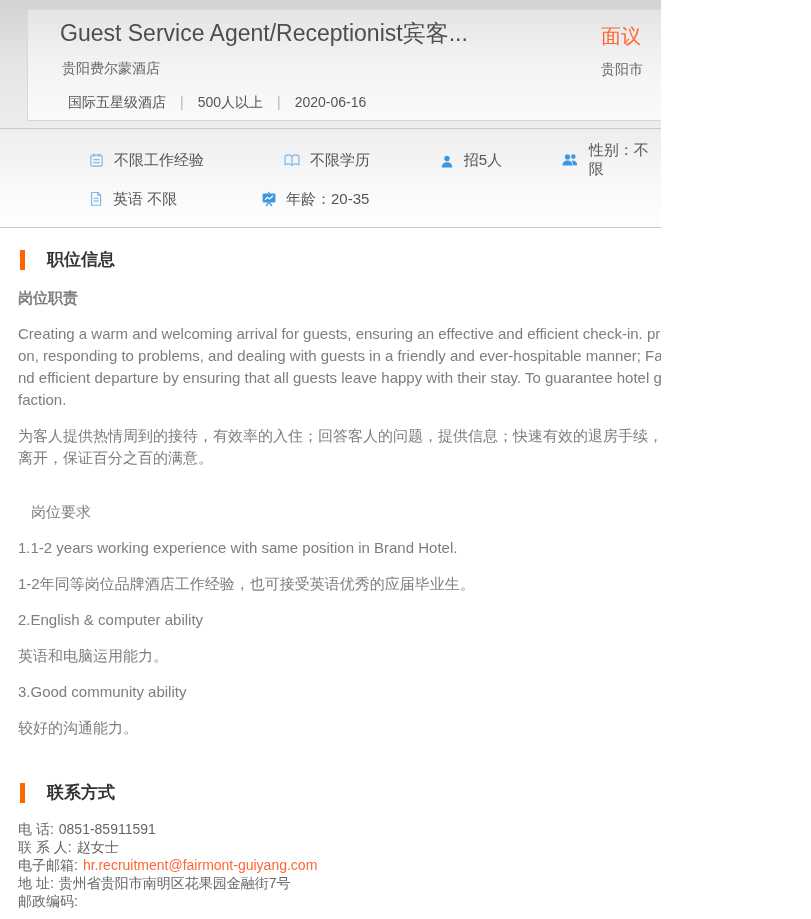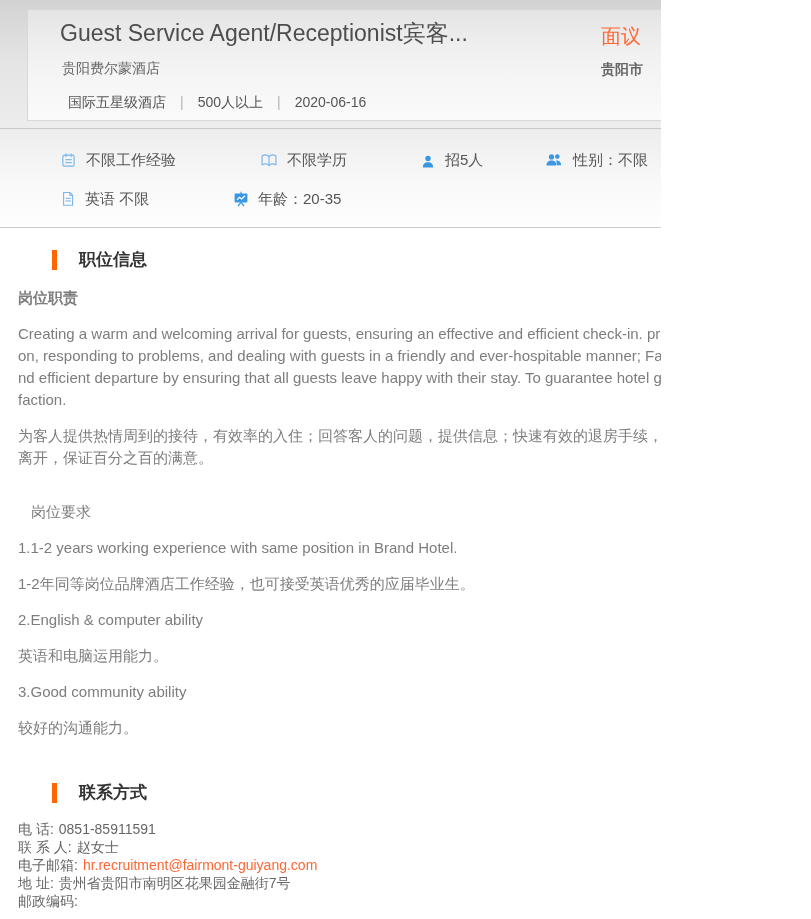--- a/index.html
+++ b/index.html
@@ -22,40 +22,40 @@
     border:1px solid #d8d8d8;
     background:linear-gradient(to bottom, rgba(255,255,255,0.35), rgba(255,255,255,0.75));
   }
   .job-title {
     position:absolute; left:32px; top:8px; margin:0;
     font-size:23px; font-weight:400; color:#4d4d4d;
     max-width:530px; white-space:nowrap; overflow:hidden;
   }
   .salary { position:absolute; left:573px; top:13px; font-size:20px; color:#ff6633; }
   .company { position:absolute; left:34px; top:50px; font-size:14px; color:#666; }
-  .city { position:absolute; left:573px; top:51px; font-size:14px; color:#666;font-weight:bold; }
+  .city { position:absolute; left:573px; top:51px; font-size:14px; color:#666; }
   .tags { position:absolute; left:40px; top:84px; font-size:14px; color:#555; }
   .tags .sep { color:#b5b5b5; margin:0 14px; }
 
   
-  .meta-band { height:98px; padding:19px 0 0 32px;margin-left:28px; }
+  .meta-band { height:98px; padding:19px 0 0 88px; }
   .meta-row { display:flex; align-items:center; height:24px; margin-bottom:15px; font-size:15px; color:#555; }
   .meta-item { display:flex; align-items:center; }
   .meta-item .ic { display:inline-flex; margin-right:9px; }
   .w1 { width:200px; } .w2 { width:160px; } .w3 { width:125px;align-items:flex-end; }
   .w5 { width:173px; }
 
   
   .content {
     width:786px; background:#fff;
     border-top:1px solid #c9c9c9;
     border-bottom:1px solid #d9d9d9;
     padding:16px 0 15px 0;
   }
-  .section-head { display:flex; align-items:center; margin:4px 0 0 0;padding-left:32px; }
+  .section-head { display:flex; align-items:center; margin:4px 0 0 0; }
   .section-head.second { margin-top:42px; }
   .section-bar { width:5px; height:20px; background:#ff6600; margin:0 22px 0 20px; }
   .section-title { font-size:17px; font-weight:bold; color:#333; margin:0; }
 
   .content p.body-p {
     margin:14px 12px 14px 18px;
     font-size:15px; line-height:22px; color:#7d7d7d;
     word-break:break-all;
   }
   .content p.body-p.first { margin-top:16px;font-weight:bold; }

